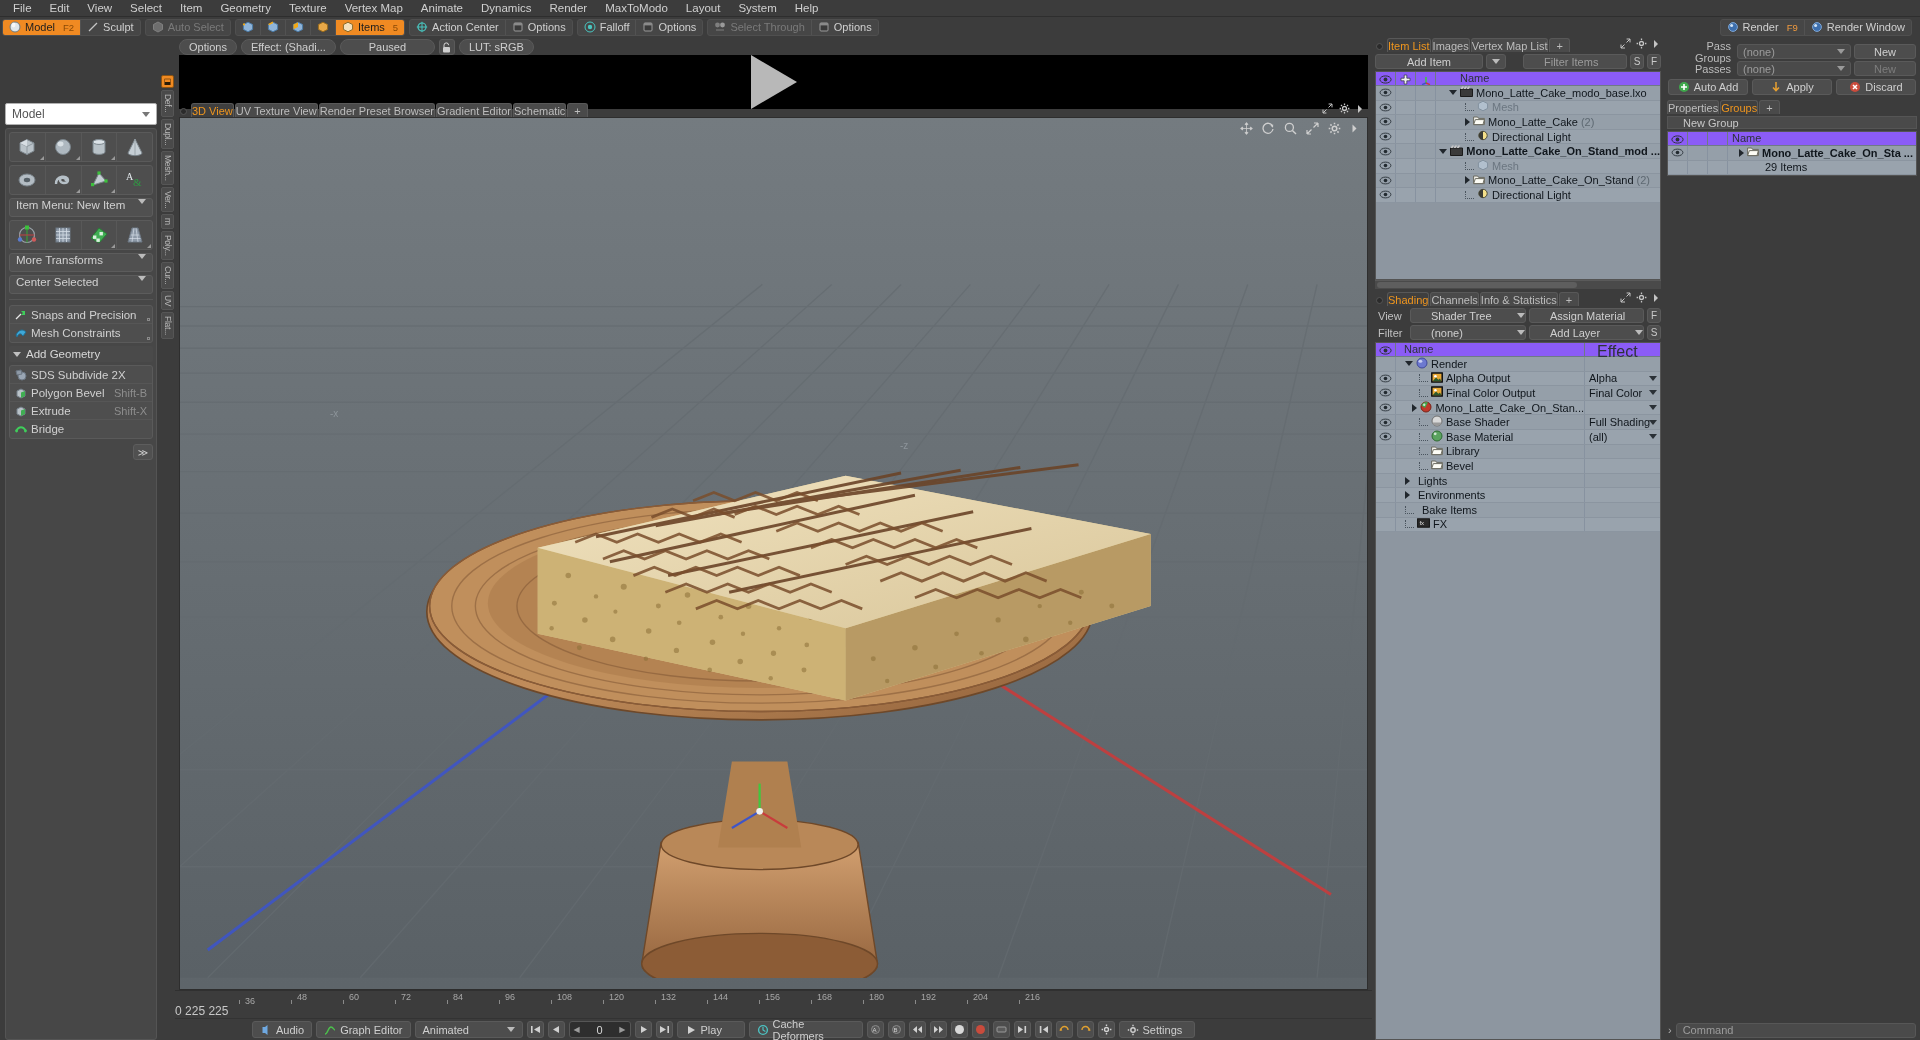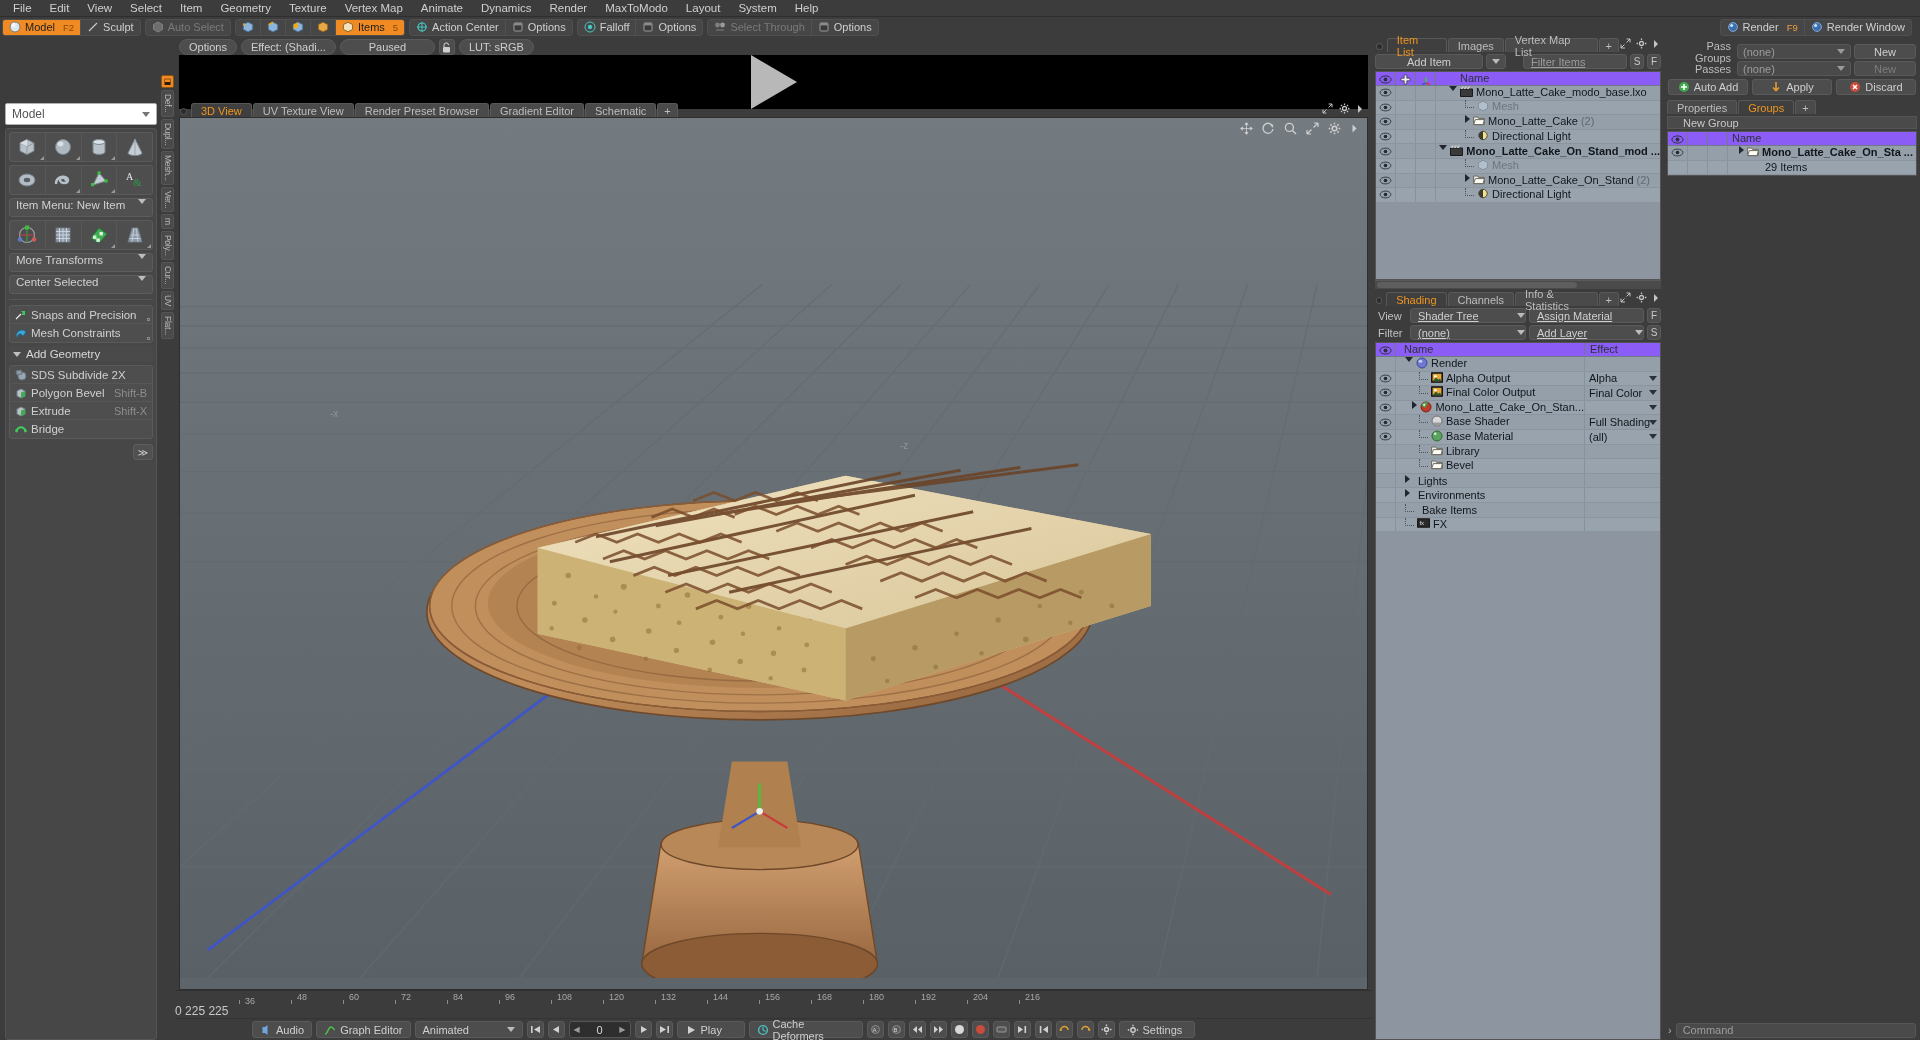--- a/index.html
+++ b/index.html
@@ -141,21 +141,21 @@
     display:flex;align-items:center;padding:0 9px;font-size:11px;color:#cfcfcf;cursor:default;
   }
   .lockbtn{width:16px;height:16px;background:#4d4d4d;border:1px solid #5a5a5a;border-radius:3px;
            display:flex;align-items:center;justify-content:center;}
   .previewarea{ flex:0 0 46px; background:#000; position:relative; margin:0 4px; display:flex;
                 align-items:center;justify-content:center;}
   .playtri{width:0;height:0;border-left:46px solid #b8b8b8;border-top:27px solid transparent;border-bottom:27px solid transparent;}
 
   .vptabs{height:16px;display:flex;align-items:flex-end;gap:1px;padding-left:4px;position:relative;}
   .tab{
-    height:14px;padding:0 9px;background:#4a4a4a;border:1px solid #585858;border-bottom:none;
+    height:14px;padding:0 0;background:#4a4a4a;border:1px solid #585858;border-bottom:none;
     border-radius:3px 3px 0 0; font-size:11px;color:#bdbdbd;display:flex;align-items:center;cursor:default;
   }
   .tab.sel{ background:#3f3f3f;color:#f0961e;}
   .tab.plus{padding:0 6px;}
   .tabdot{width:7px;height:7px;border-radius:50%;background:#2b2b2b;border:1px solid #555;margin:0 3px 2px 1px;align-self:flex-end;}
   .tabctl{margin-left:auto;display:flex;align-items:center;gap:6px;padding-right:8px;color:#b0b0b0;}
 
   .viewport{ flex:1 1 auto; position:relative; overflow:hidden; margin:0 4px;
              background:linear-gradient(#6d7478,#5e656a); border:1px solid #2e2e2e;}
   .ruler-h{height:14px;background:#3c3c3c;position:relative;overflow:hidden;border-top:1px solid #303030;}
@@ -184,39 +184,39 @@
   
   .rightcol{ width:292px;flex:0 0 292px;display:flex;flex-direction:column;background:#3c3c3c;padding-top:0;}
   .panel{ display:flex;flex-direction:column;background:#3c3c3c;}
   .ptabs{height:15px;display:flex;align-items:flex-end;gap:1px;padding-left:3px;position:relative;}
   .ptabs .tabctl{gap:5px;padding-right:4px;}
   .prow{ height:17px;display:flex;align-items:center;gap:3px;padding:2px 3px 0 3px;}
   .pfield{
     flex:1 1 auto;height:15px;background:#4d4d4d;border:1px solid #5a5a5a;border-radius:3px;
     display:flex;align-items:center;justify-content:center;font-size:11px;color:#cfcfcf;cursor:default;
   }
-  .pfield.lf{justify-content:flex-start;padding-left:7px;text-decoration:underline;}
+  .pfield.lf{justify-content:flex-start;padding-left:20px;}
   .pcaret{width:20px;height:15px;background:#4d4d4d;border:1px solid #5a5a5a;border-radius:3px;
           display:flex;align-items:center;justify-content:center;}
   .pcaret i{width:0;height:0;border-left:4px solid transparent;border-right:4px solid transparent;border-top:5px solid #bbb;}
   .psq{width:14px;height:15px;background:#4d4d4d;border:1px solid #5a5a5a;border-radius:3px;
        display:flex;align-items:center;justify-content:center;font-size:10px;color:#c8c8c8;}
   .plabel{width:32px;font-size:11px;color:#c0c0c0;padding-left:3px;}
 
   .tree{ background:#8d96a0; margin:2px 3px 0 3px; border:1px solid #545454; display:flex; flex-direction:column; overflow:hidden;}
   .treehead{height:14px;background:#8b5cf6;display:flex;align-items:flex-start;border-bottom:1px solid #6f7a86;}
   .th-eye,.th-plus,.th-ax{width:20px;display:flex;align-items:center;justify-content:center;border-right:1px solid #6f7a86;height:14px;}
   .th-name{flex:1;padding-left:24px;font-size:11px;color:#2d3339;}
-  .th-eff{width:76px;padding-left:5px;font-size:11px;color:#2d3339;border-left:1px solid #6f7a86;}
+  .th-eff{width:76px;padding-left:12px;font-size:16px;color:#2d3339;border-left:1px solid #6f7a86;}
   .trow{height:14.6px;display:flex;align-items:center;background:#959fa9;border-bottom:1px solid #8b95a0;}
   .trow:nth-child(even){background:#99a3ad;}
   .tr-eye{width:20px;display:flex;align-items:center;justify-content:center;border-right:1px solid #8792a0;height:100%;}
   .tr-c2{width:20px;border-right:1px solid #8792a0;height:100%;}
   .tr-c3{width:20px;border-right:1px solid #8792a0;height:100%;}
-  .tr-name{flex:1;display:flex;align-items:flex-start;gap:3px;font-size:11px;color:#10161c;overflow:hidden;white-space:nowrap;}
+  .tr-name{flex:1;display:flex;align-items:center;gap:3px;font-size:11px;color:#10161c;overflow:hidden;white-space:nowrap;}
   .tr-eff{width:76px;border-left:1px solid #8792a0;height:100%;display:flex;align-items:center;
           padding-left:4px;font-size:11px;color:#10161c;position:relative;}
   .tr-eff i{position:absolute;right:3px;width:0;height:0;border-left:4px solid transparent;border-right:4px solid transparent;border-top:5px solid #2a3036;}
   .muted{color:#6b7680;}
   .bold{font-weight:bold;}
   .cnt{color:#5e6972;}
   .tri-r{width:0;height:0;border-top:4px solid transparent;border-bottom:4px solid transparent;border-left:5px solid #20262c;}
   .tri-d{width:0;height:0;border-left:4px solid transparent;border-right:4px solid transparent;border-top:5px solid #20262c;}
   .dotdash{width:9px;height:8px;border-left:1px dotted #4a545e;border-bottom:1px dotted #4a545e;}
   .hscroll{height:9px;background:#4a4a4a;border-top:1px solid #5a5a5a;position:relative;margin:0 3px;}

